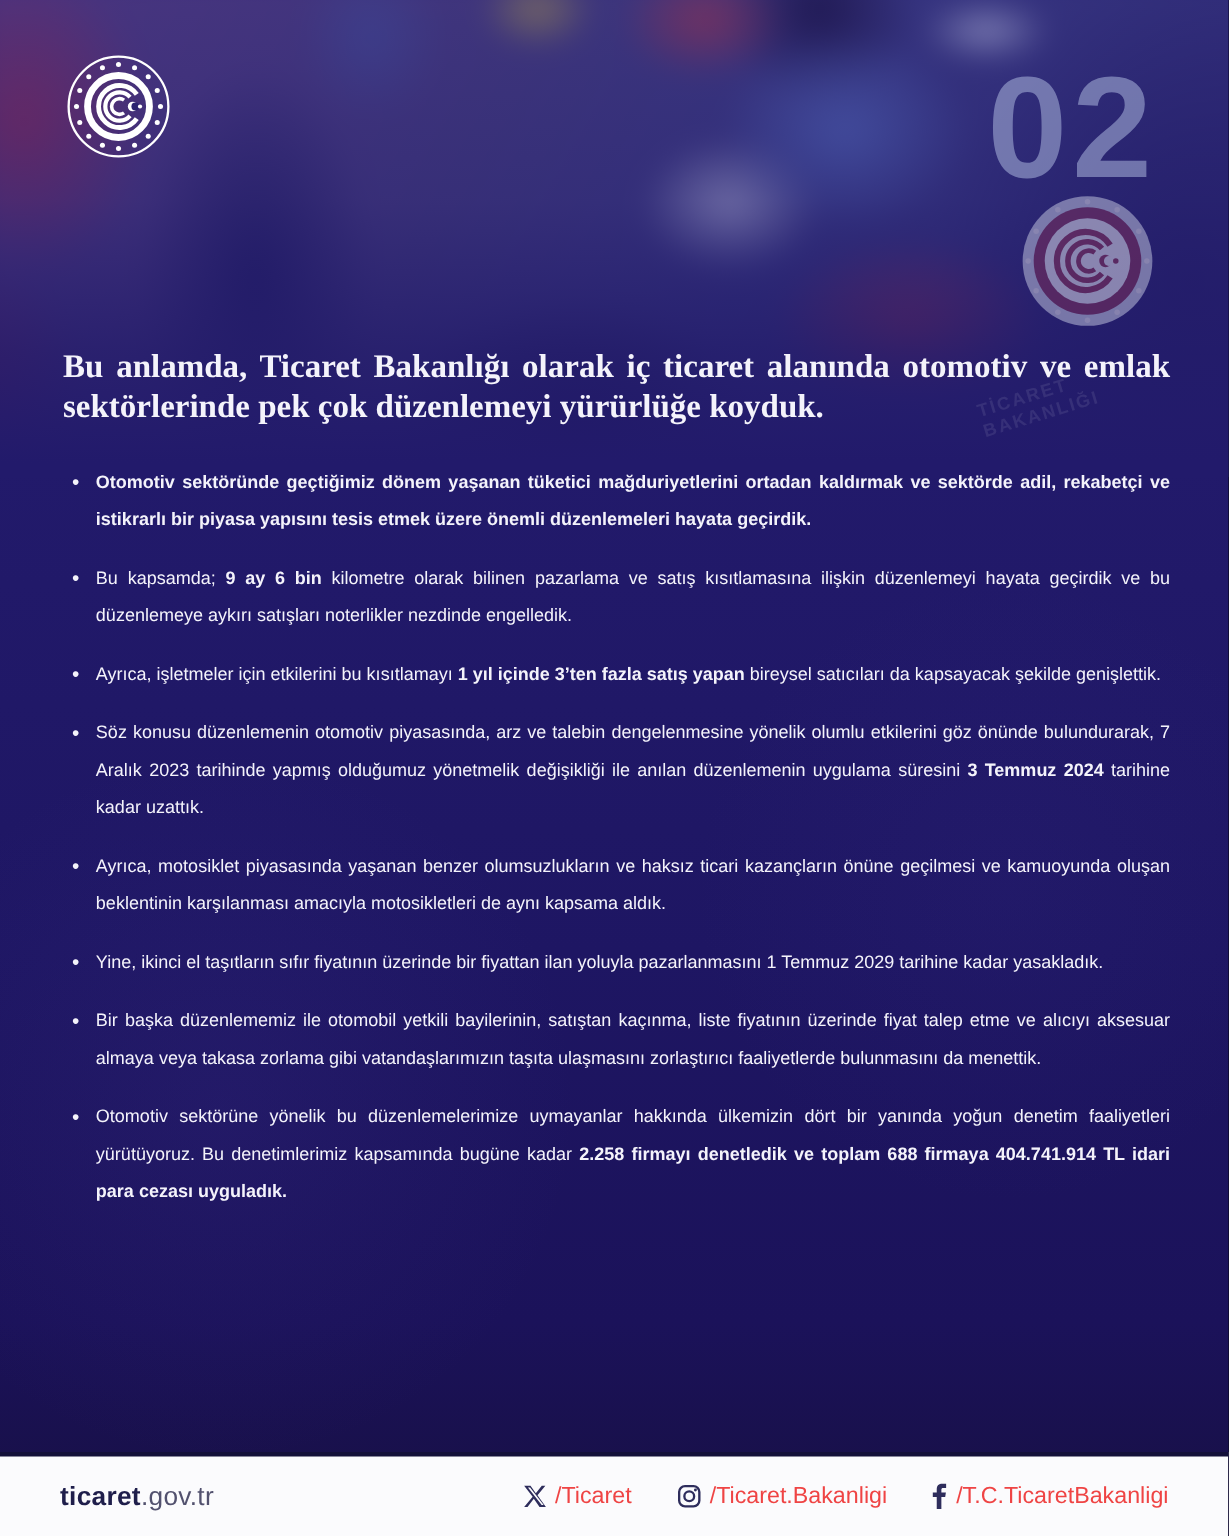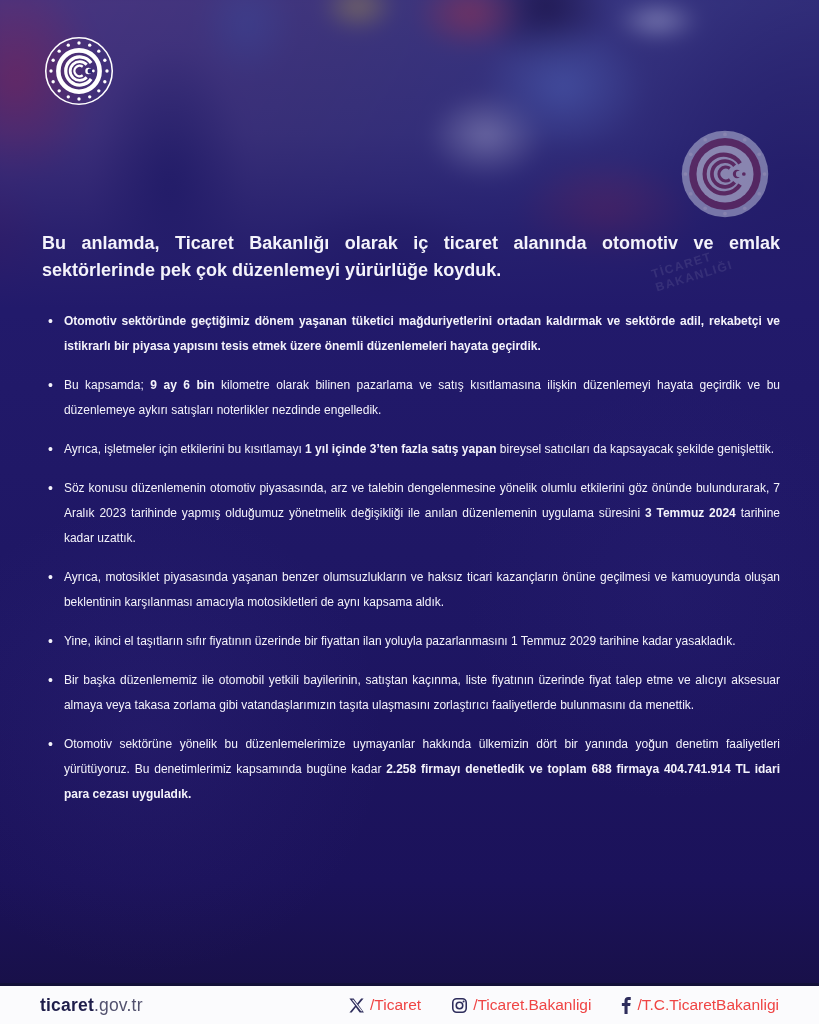--- a/index.html
+++ b/index.html
@@ -45,31 +45,31 @@
     color:rgba(255,255,255,.09);
   }
   
   .brand{position:absolute;top:36px;left:44px;display:flex;align-items:center;gap:16px;}
   .brand-text{color:#ffffff;}
   .brand-line1{font-size:18px;font-weight:400;letter-spacing:1.6px;line-height:1.2;}
   .brand-line2{font-size:21.5px;font-weight:700;letter-spacing:1.8px;line-height:1.25;}
   
   .content{position:absolute;top:230px;left:42px;width:738px;color:#f4f3fb;}
   .intro{
-    margin:0 0 25px 0;font-size:18px;font-weight:700;line-height:27px;text-align:justify;
+    margin:0 0 25px 0;font-size:22px;font-weight:700;line-height:27px;text-align:justify;font-family:Liberation Serif, serif;
   }
   ul.points{list-style:none;margin:0;padding:0;}
   ul.points li{display:flex;gap:11px;margin-bottom:14px;}
   ul.points .dot{flex:0 0 auto;font-size:14px;line-height:25px;padding-left:6px;}
   ul.points p{margin:0;font-size:12px;font-weight:400;line-height:25px;text-align:justify;}
   ul.points p b{font-weight:700;}
   li.emphasis p{font-weight:700;}
   
   .footer{
-    position:absolute;left:0;bottom:0;width:819px;height:41px;
+    position:absolute;left:0;bottom:0;width:819px;height:56px;
     background:#fbfbfd;border-top:3px solid #131039;
     display:flex;align-items:center;justify-content:space-between;
     padding:0 40px;box-sizing:border-box;gap:42px;
   }
   .site{font-size:17.5px;color:#52516e;letter-spacing:.2px;}
   .site b{color:#1f1e4b;font-weight:700;}
   .socials{display:flex;align-items:center;gap:30px;}
   .social{display:flex;align-items:center;gap:5px;color:#ef4444;font-size:15.5px;}
   .social svg{display:block;}
   .bg-sheen{
@@ -83,20 +83,21 @@
 
 <div class="canvas">
 
   <div class="photo-area">
     <div class="photo-blur"></div>
     <div class="photo-overlay"></div>
   </div>
 
   <div class="bg-sheen"></div>
 
+  <div class="vest-number">02</div>
   <svg class="vest-emblem" width="92" height="92" viewBox="0 0 100 100">
     <circle cx="50" cy="50" r="47" fill="#c9cde4"></circle>
     <circle cx="50" cy="50" r="39" fill="#84305a"></circle>
     <g fill="#e8e6f0">
       <circle cx="93" cy="50" r="2"></circle>
         <circle cx="87.2" cy="71.5" r="2"></circle>
         <circle cx="71.5" cy="87.2" r="2"></circle>
       <circle cx="50" cy="93" r="2"></circle>
         <circle cx="28.5" cy="87.2" r="2"></circle>
         <circle cx="12.8" cy="71.5" r="2"></circle>

